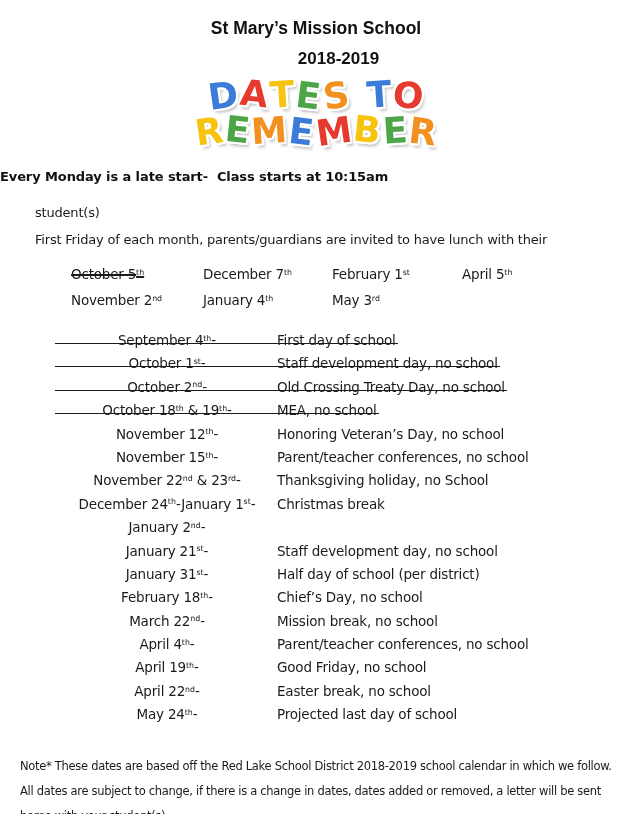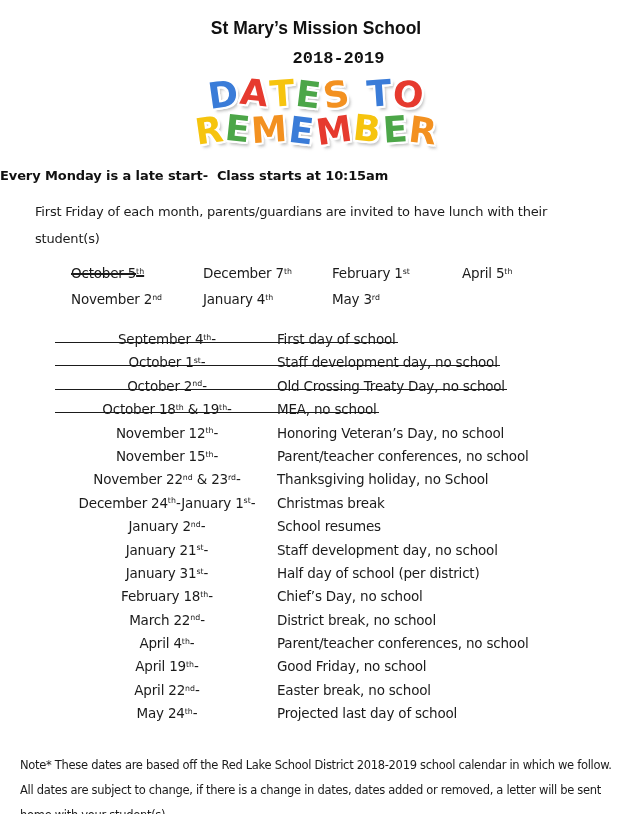--- a/index.html
+++ b/index.html
@@ -16,21 +16,21 @@
     margin:18px 0 0;
     text-align:center;
     font-family:"Liberation Sans",sans-serif;
     font-weight:bold;
     font-size:17.5px;
     color:#111;
   }
   .school-year{
     margin:10px 0 0;
     text-align:center;
-    font-family:Liberation Mono, monospace;
+    font-family:Liberation Sans, sans-serif;
     font-weight:bold;
     font-size:17px;
     color:#111;
     padding-left:45px;
   }
   
   .banner{margin-top:8px;text-align:center;line-height:1;}
   .banner-line{height:40px;}
   .banner-line.second{margin-top:-4px;}
   .banner-letter{
@@ -118,22 +118,22 @@
   <h2 class="school-year">2018-2019</h2>
 
   <div class="banner">
     <div class="banner-line" id="banner-line1"><span class="banner-letter" style="color: rgb(58, 124, 216);">D</span><span class="banner-letter" style="color: rgb(230, 58, 46);">A</span><span class="banner-letter" style="color: rgb(246, 196, 14);">T</span><span class="banner-letter" style="color: rgb(76, 166, 72);">E</span><span class="banner-letter" style="color: rgb(243, 145, 32);">S</span><span class="banner-space"></span><span class="banner-letter" style="color: rgb(58, 124, 216);">T</span><span class="banner-letter" style="color: rgb(230, 58, 46);">O</span></div>
     <div class="banner-line second" id="banner-line2"><span class="banner-letter" style="color: rgb(246, 196, 14);">R</span><span class="banner-letter" style="color: rgb(76, 166, 72);">E</span><span class="banner-letter" style="color: rgb(243, 145, 32);">M</span><span class="banner-letter" style="color: rgb(58, 124, 216);">E</span><span class="banner-letter" style="color: rgb(230, 58, 46);">M</span><span class="banner-letter" style="color: rgb(246, 196, 14);">B</span><span class="banner-letter" style="color: rgb(76, 166, 72);">E</span><span class="banner-letter" style="color: rgb(243, 145, 32);">R</span></div>
   </div>
 
   <p class="monday">Every Monday is a late start-  Class starts at 10:15am</p>
 
   <p class="intro">
+    <span class="line">student(s)</span>
     <span class="line">First Friday of each month, parents/guardians are invited to have lunch with their</span>
-    <span class="line">student(s)</span>
   </p>
 
   <div class="lunch" id="lunch-grid">
       <div class="lunch-cell"><span class="struck-text">October 5<sup>th</sup></span></div>
       <div class="lunch-cell"><span>December 7<sup>th</sup></span></div>
       <div class="lunch-cell"><span>February 1<sup>st</sup></span></div>
       <div class="lunch-cell"><span>April 5<sup>th</sup></span></div>
       <div class="lunch-cell"><span>November 2<sup>nd</sup></span></div>
       <div class="lunch-cell"><span>January 4<sup>th</sup></span></div>
       <div class="lunch-cell"><span>May 3<sup>rd</sup></span></div>
@@ -167,37 +167,36 @@
       <div class="event-row"><div class="event-inner">
           <span class="event-date">November 22<sup>nd</sup> &amp; 23<sup>rd</sup>-</span>
           <span class="event-desc">Thanksgiving holiday, no School</span>
         </div></div>
       <div class="event-row"><div class="event-inner">
           <span class="event-date">December 24<sup>th</sup>-January 1<sup>st</sup>-</span>
           <span class="event-desc">Christmas break</span>
         </div></div>
       <div class="event-row"><div class="event-inner">
           <span class="event-date">January 2<sup>nd</sup>-</span>
-          <span class="event-desc">School resumes</span>
         </div></div>
       <div class="event-row"><div class="event-inner">
           <span class="event-date">January 21<sup>st</sup>-</span>
           <span class="event-desc">Staff development day, no school</span>
         </div></div>
       <div class="event-row"><div class="event-inner">
           <span class="event-date">January 31<sup>st</sup>-</span>
           <span class="event-desc">Half day of school (per district)</span>
         </div></div>
       <div class="event-row"><div class="event-inner">
           <span class="event-date">February 18<sup>th</sup>-</span>
           <span class="event-desc">Chief’s Day, no school</span>
         </div></div>
       <div class="event-row"><div class="event-inner">
           <span class="event-date">March 22<sup>nd</sup>-</span>
-          <span class="event-desc">District break, no school</span>
+          <span class="event-desc">Mission break, no school</span>
         </div></div>
       <div class="event-row"><div class="event-inner">
           <span class="event-date">April 4<sup>th</sup>-</span>
           <span class="event-desc">Parent/teacher conferences, no school</span>
         </div></div>
       <div class="event-row"><div class="event-inner">
           <span class="event-date">April 19<sup>th</sup>-</span>
           <span class="event-desc">Good Friday, no school</span>
         </div></div>
       <div class="event-row"><div class="event-inner">

